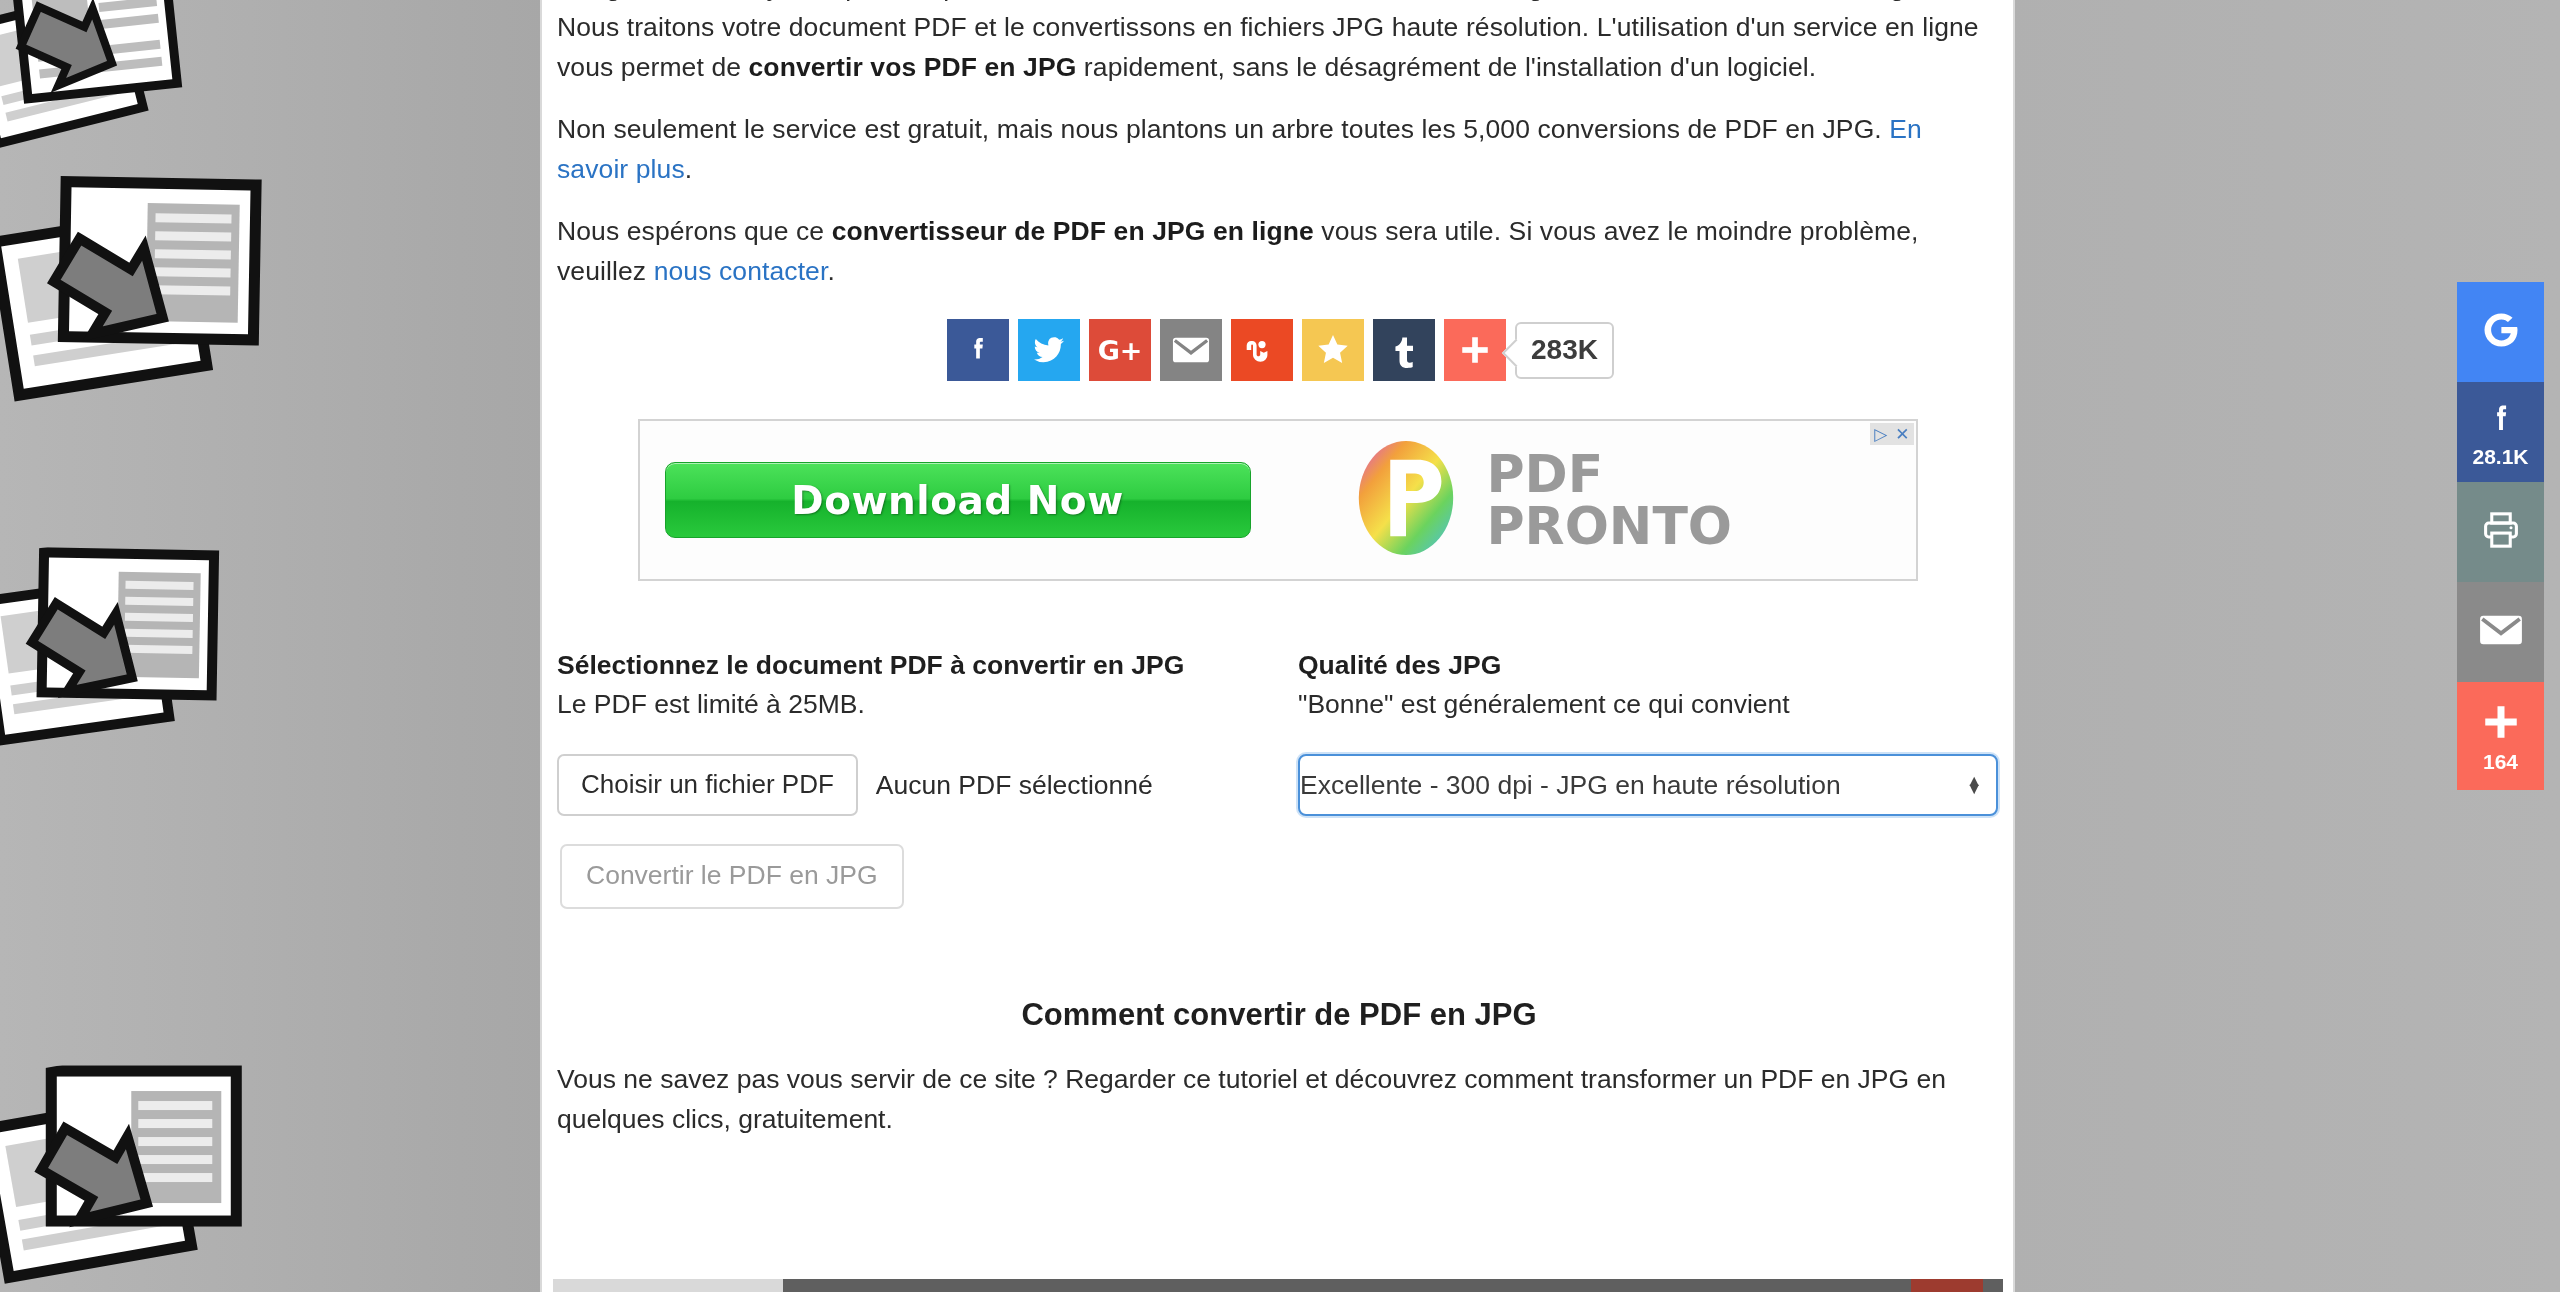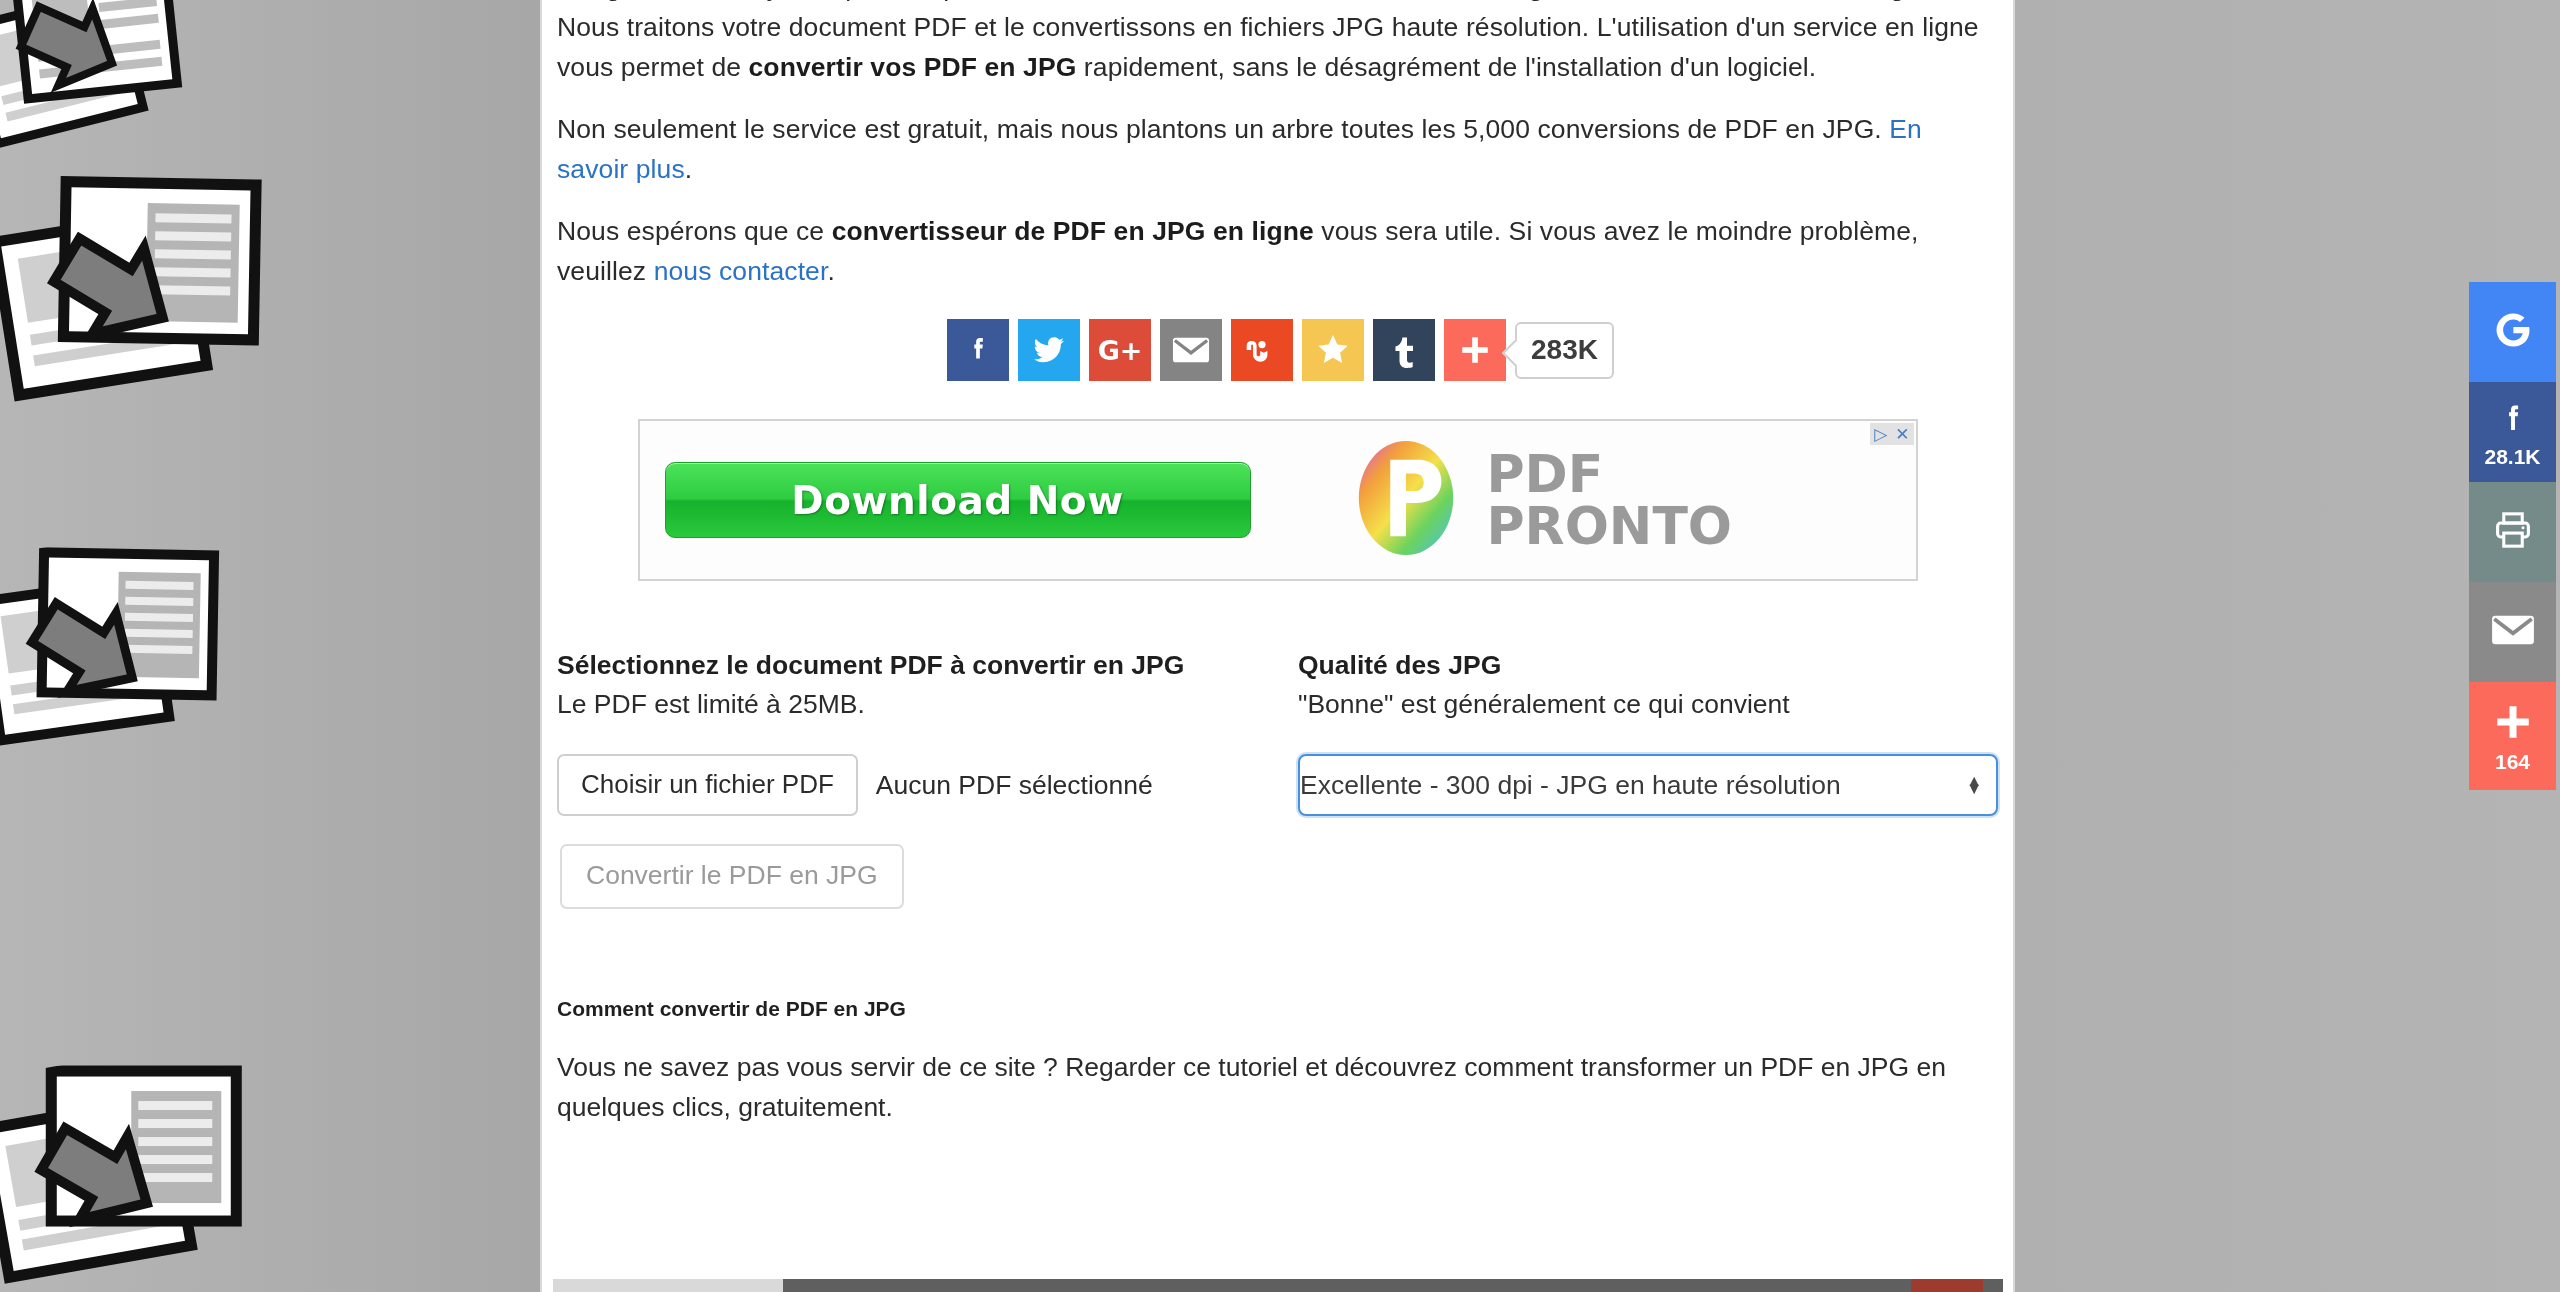--- a/index.html
+++ b/index.html
@@ -189,23 +189,24 @@
     background: #fff;
     color: #9a9a9a;
     font-size: 26.5px;
     padding: 14px 24px 16px 24px;
     cursor: default;
     font-family: "Liberation Sans", sans-serif;
   }
 
   h2.sec {
     margin: 88px 0 0 3px;
-    font-size: 21px;
+    font-size: 31px;
     font-weight: bold;
     color: #1f1f1f;
+    text-align: center;
   }
   .sec-p {
     margin: 26px 0 0 3px;
     font-size: 26.5px;
     line-height: 40px;
     color: #2b2b2b;
     max-width: 1440px;
   }
 
   .video-strip {
@@ -220,21 +221,21 @@
   .video-strip .vbar .vred {
     position: absolute; right: 20px; bottom: 0; width: 72px; height: 13px; background: #9d3b2f;
   }
   .video-strip .vbar .vlight {
     position: absolute; left: 0; bottom: 0; width: 230px; height: 13px; background: #d9d9d9;
   }
 
   
   #floatbar {
     position: absolute;
-    right: 4px; top: 282px;
+    right: 16px; top: 282px;
     width: 87px;
   }
   .fb-item {
     width: 87px;
     height: 100px;
     display: flex; flex-direction: column;
     align-items: center; justify-content: center;
     color: #fff; cursor: pointer;
   }
   .fb-g { background: #4285f4; }

